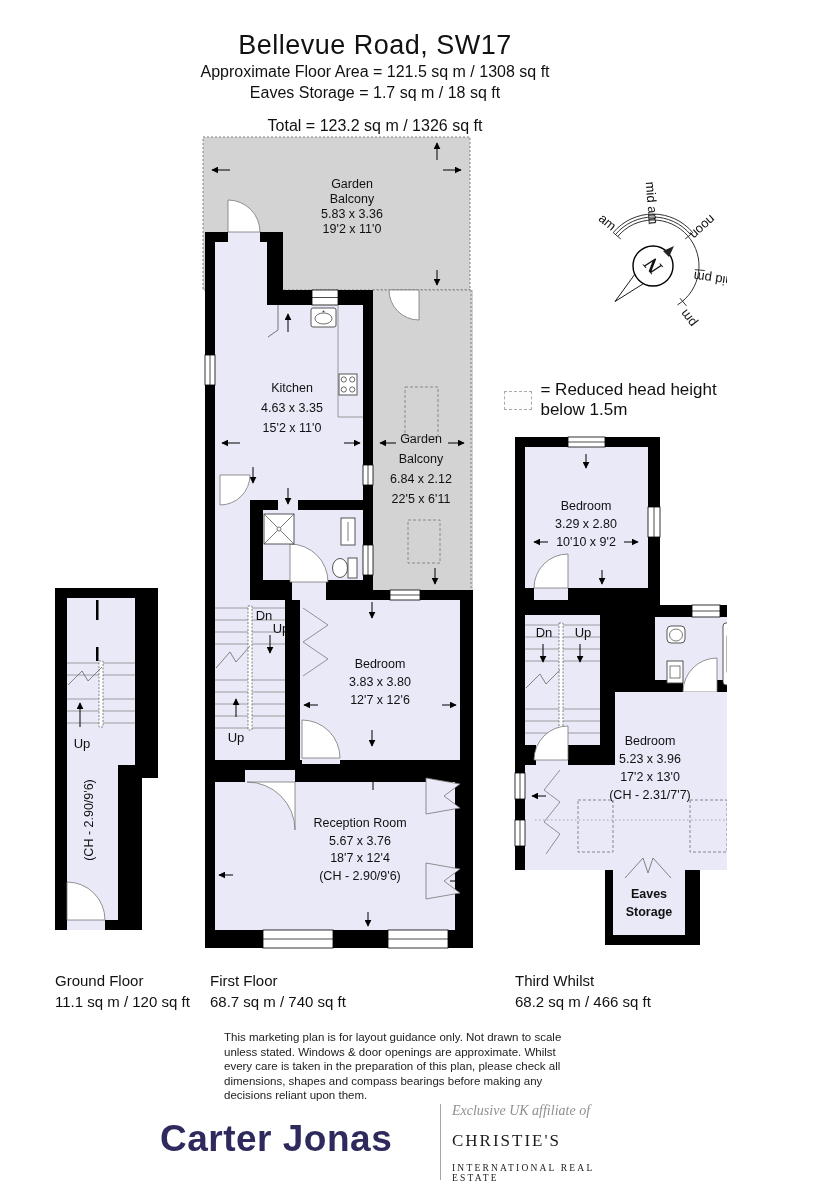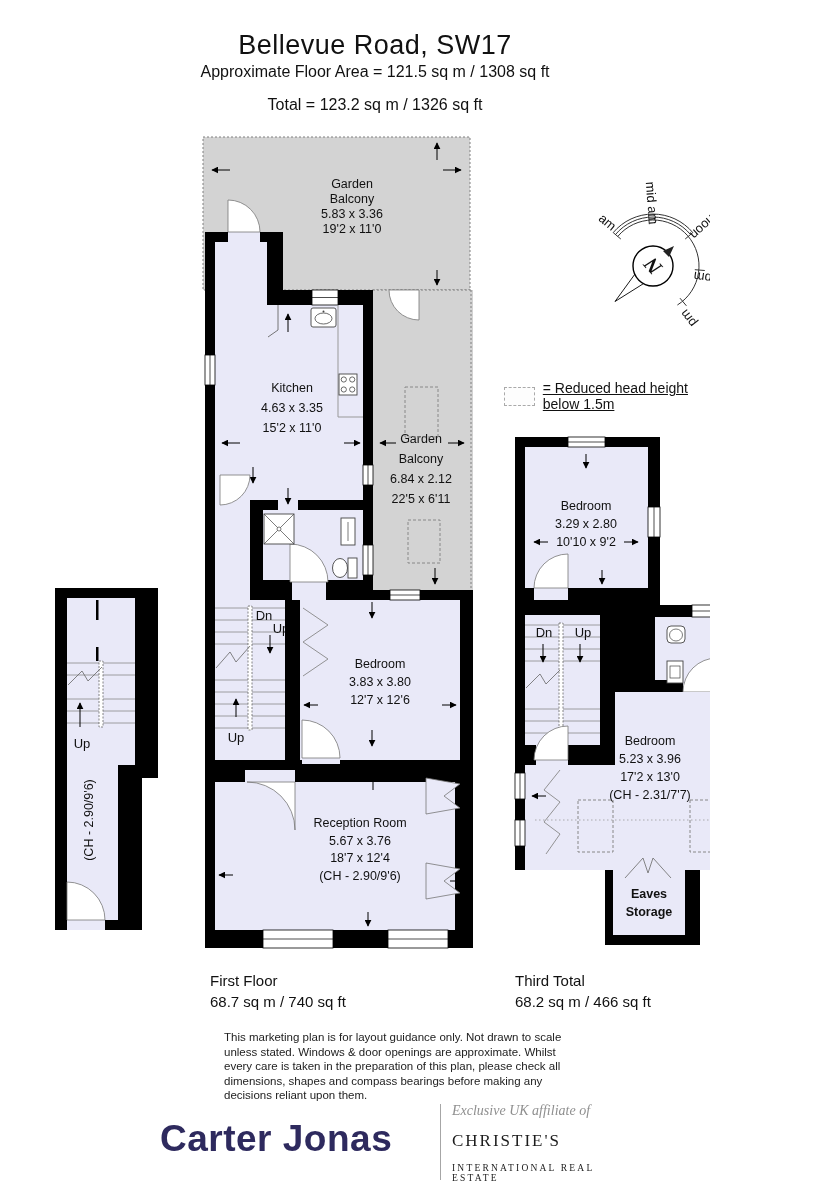--- a/index.html
+++ b/index.html
@@ -1,32 +1,32 @@
 <!DOCTYPE html>
 <html><head>
 <meta charset="utf-8">
 <style>
   html,body{margin:0;padding:0;background:#fff;}
   #page{position:relative;width:710px;height:1200px;background:#fff;overflow:hidden;
-        font-family:"Liberation Sans",sans-serif;color:#111;}
+        font-family:"Liberation Sans",sans-serif;color:#111;padding-left:17px;}
   .abs{position:absolute;}
   
   #header{left:40px;top:30px;width:670px;text-align:center;}
   #header .title{font-size:27px;letter-spacing:.5px;color:#111;}
   #header .sub{font-size:16px;line-height:21px;color:#111;margin-top:0;}
   
   text{font-family:"Liberation Sans",sans-serif;fill:#111;}
   .room-label{font-size:12.5px;text-anchor:middle;}
   .stair-label{font-size:13px;text-anchor:middle;}
   .bold{font-weight:bold;}
   
   #legend{left:504px;top:380px;display:flex;align-items:center;}
   #legend .swatch{display:inline-block;width:38px;height:17px;background:#fdfdfd;
                   border:1px dashed #aaa;margin-right:8px;}
-  #legend .ltext{font-size:14px;text-decoration:underline;}
+  #legend .ltext{font-size:17px;}
   
   .floor-cap{font-size:15px;line-height:21px;color:#111;}
   
   #disclaimer{left:224px;top:1030px;width:356px;font-size:11.5px;line-height:14.5px;color:#222;}
   
   #carter{left:160px;top:1118px;width:330px;text-align:left;font-weight:bold;
           font-size:37px;letter-spacing:.5px;}
   #divider{left:440px;top:1104px;height:76px;border-left:1px solid #a6a6a6;width:0;}
   #christies-block{left:452px;top:1103px;width:190px;
                    font-family:"Liberation Serif",serif;}
@@ -35,20 +35,21 @@
   #christies-block .intl{font-size:9.5px;letter-spacing:2.2px;color:#1c1c1c;margin-top:12px;}
 </style>
 </head>
 <body>
 
 <div id="page">
 
   <div id="header" class="abs">
     <div class="title">Bellevue Road, SW17</div>
     <div class="sub">Approximate Floor Area = 121.5 sq m / 1308 sq ft</div>
+    <div class="sub" style="margin-top:0">Eaves Storage = 1.7 sq m / 18 sq ft</div>
     <div class="sub" style="margin-top:12px">Total = 123.2 sq m / 1326 sq ft</div>
   </div>
 
   <svg class="abs" style="left:571px;top:158px" width="175" height="185" viewBox="0 0 175 185">
     <g stroke="#333" fill="none" stroke-width="1">
       <path d="M 46.8,78.4 A 46 46 0 1 1 106.4,147"></path>
       <path d="M 44.5,76.5 A 49 49 0 0 1 119.5,76.5"></path>
       <path d="M 42.2,74.6 A 52 52 0 0 1 121.8,74.6"></path>
       <line x1="49.8" y1="81.0" x2="42.2" y2="74.6"></line>
       <line x1="78.3" y1="66.2" x2="77.5" y2="56.2"></line>
@@ -390,26 +391,30 @@
       <rect x="49" y="76" width="4" height="66" fill="#fff" stroke="#666" stroke-width="0.8" stroke-dasharray="2,1.5"></rect>
       <polyline points="18,100 32,86 38,96 52,82" fill="none" stroke="#666" stroke-width="0.8"></polyline>
       <line x1="30" y1="142" x2="30" y2="118" stroke="#000" stroke-width="1" marker-end="url(#arrG)"></line>
       <text class="stair-label" x="32" y="163">Up</text>
     </g>
     <text class="room-label" x="43" y="235" transform="rotate(-90 43 235)">(CH - 2.90/9'6)</text>
     <rect x="17" y="335" width="38" height="10" fill="#e9e9f8"></rect>
     <path d="M 17,335 L 55,335 A 38 38 0 0 0 17,297 Z" fill="#fff" stroke="#777" stroke-width="0.8"></path>
   </svg>
 
+  <div class="abs floor-cap" style="left:55px;top:970px">
+    <div>Ground Floor</div>
+    <div>11.1 sq m / 120 sq ft</div>
+  </div>
   <div class="abs floor-cap" style="left:210px;top:970px">
     <div>First Floor</div>
     <div>68.7 sq m / 740 sq ft</div>
   </div>
   <div class="abs floor-cap" style="left:515px;top:970px">
-    <div>Third Total</div>
+    <div>Third Whilst</div>
     <div>68.2 sq m / 466 sq ft</div>
   </div>
 
   <div id="disclaimer" class="abs">This marketing plan is for layout guidance only. Not drawn to scale unless stated. Windows &amp; door openings are approximate. Whilst every care is taken in the preparation of this plan, please check all dimensions, shapes and compass bearings before making any decisions reliant upon them.</div>
 
   <div id="carter" class="abs" style="color:#2e2a5e">Carter Jonas</div>
   <div id="divider" class="abs"></div>
   <div id="christies-block" class="abs">
     <div class="affiliate">Exclusive UK affiliate of</div>
     <div class="christies">CHRISTIE'S</div>

